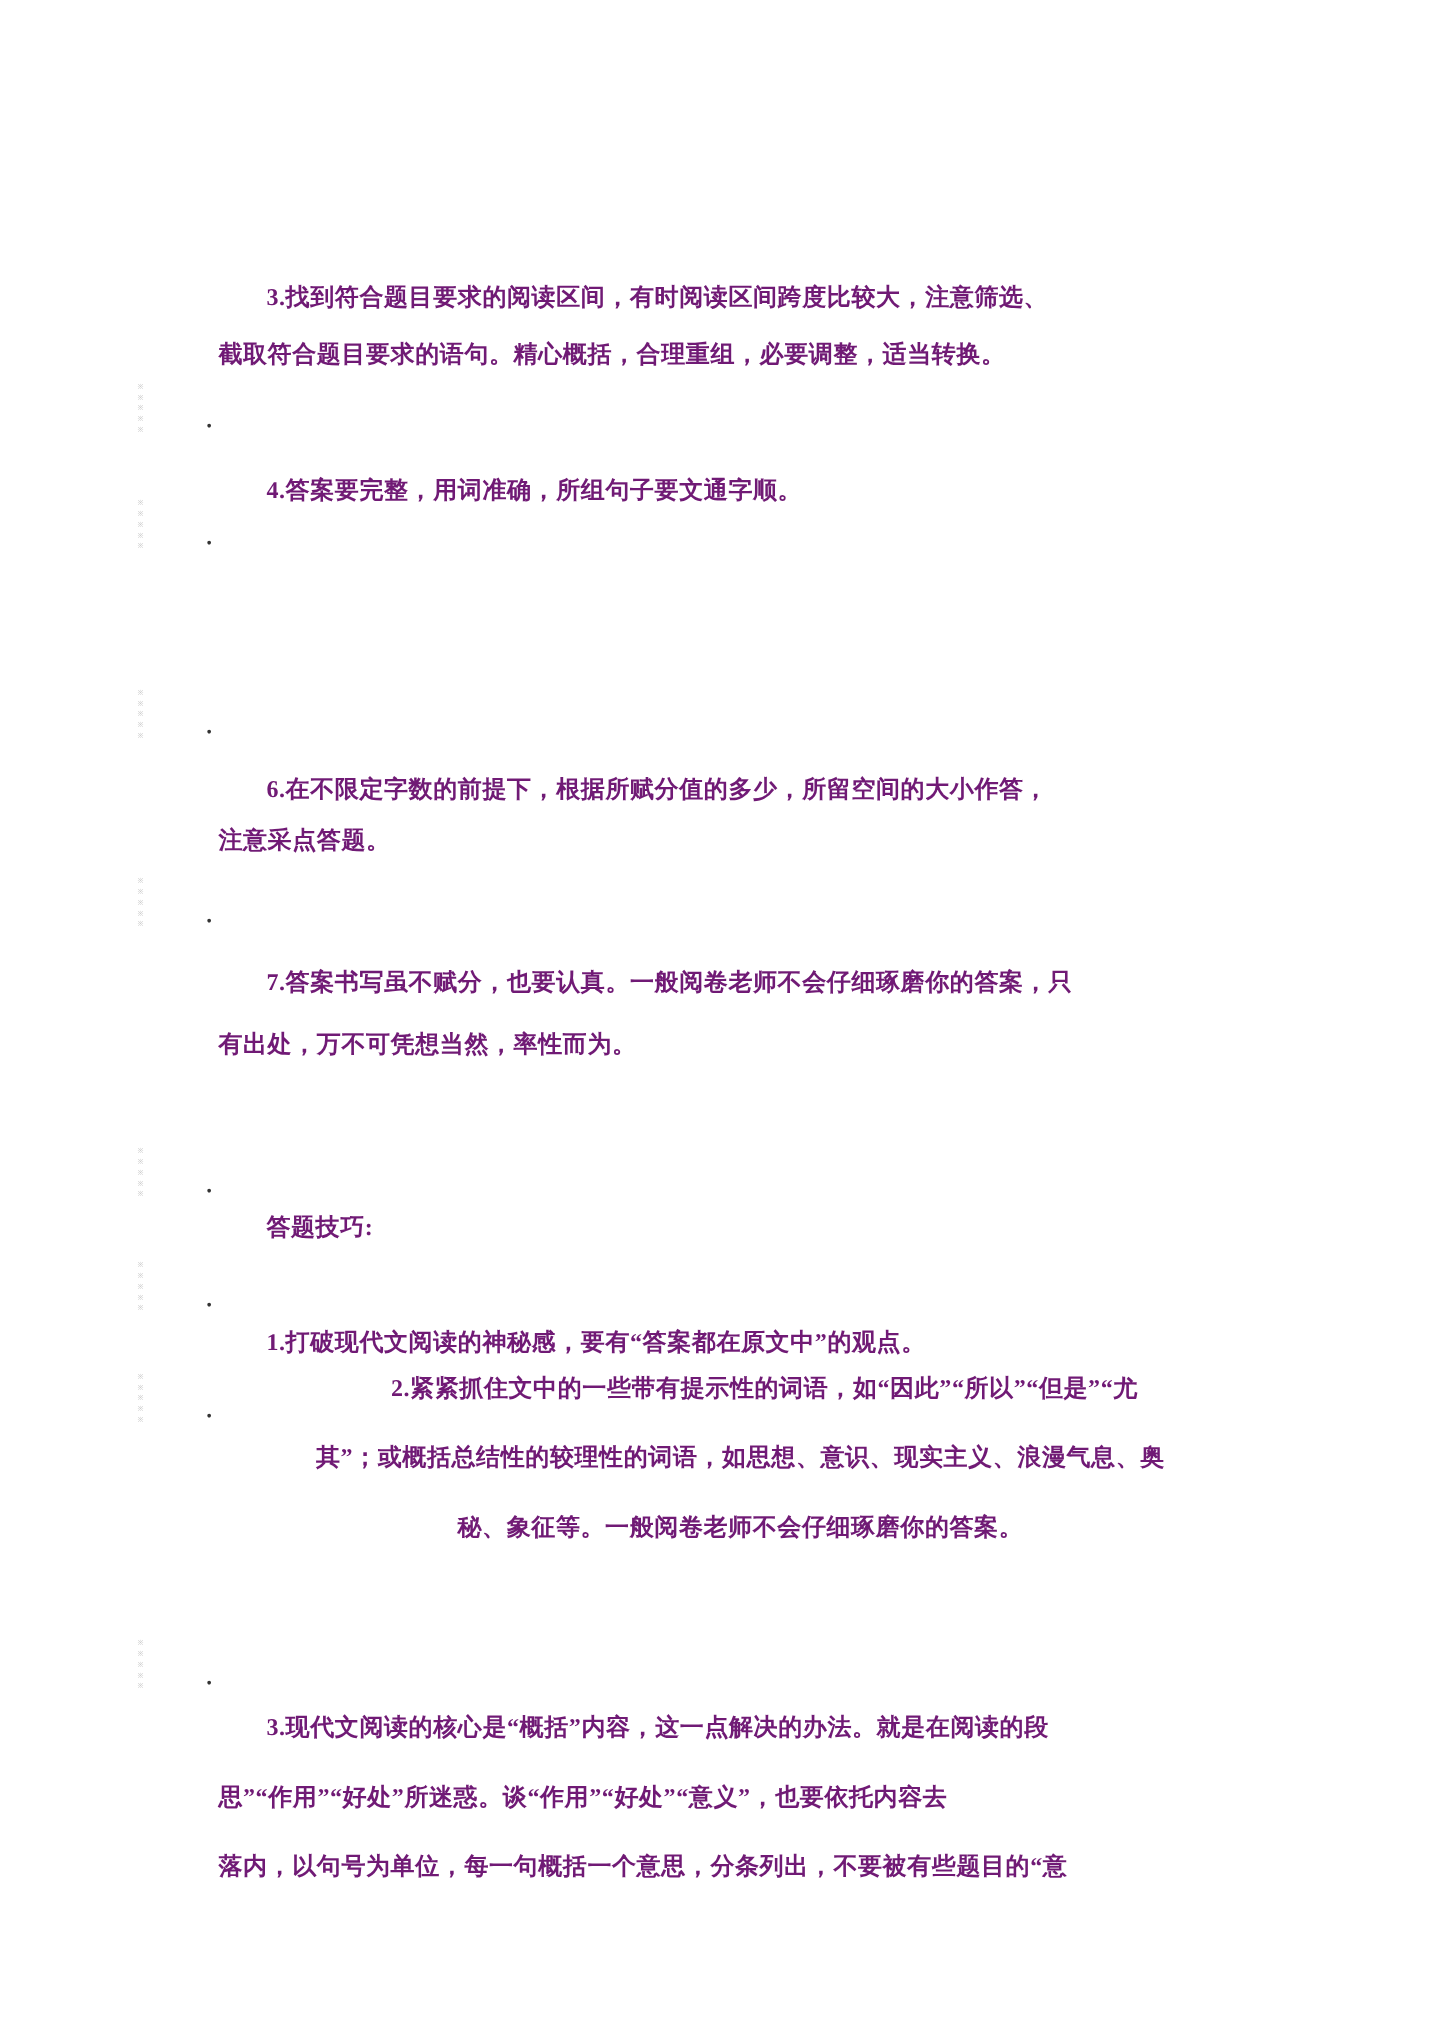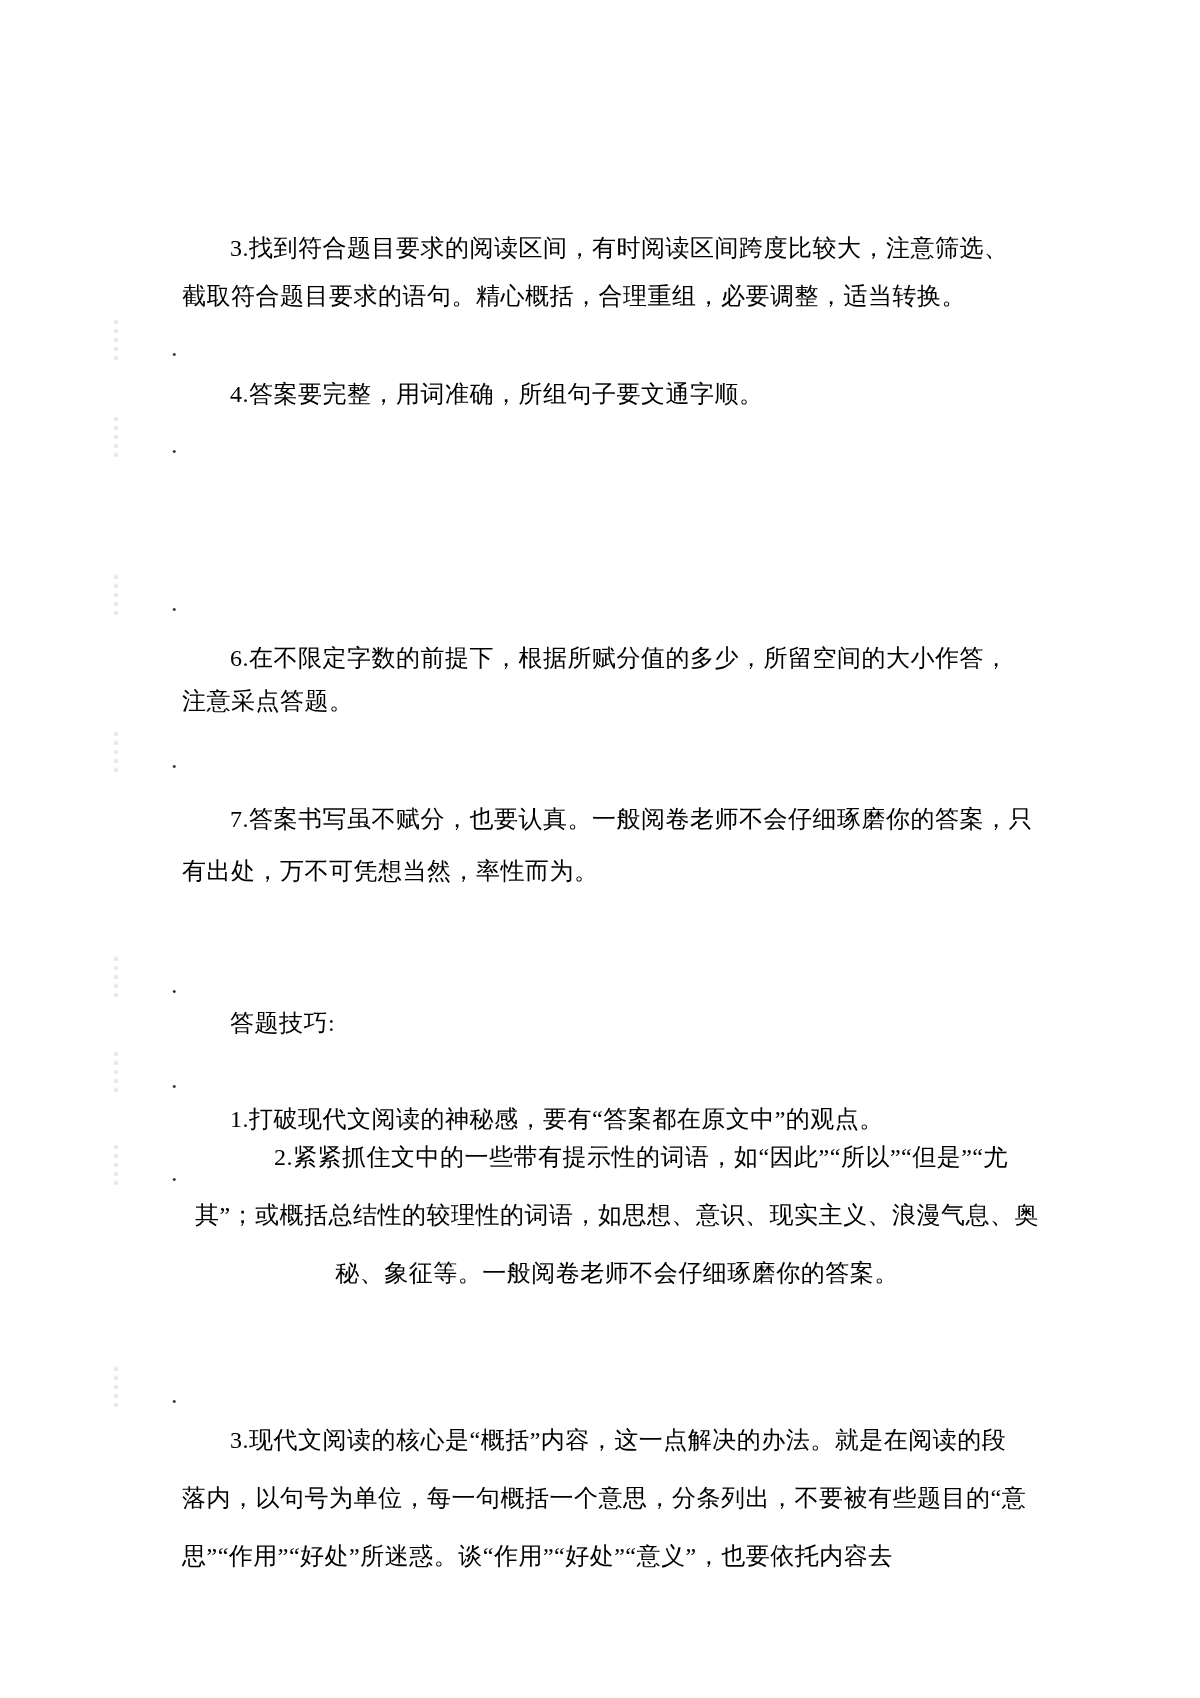--- a/index.html
+++ b/index.html
@@ -12,23 +12,24 @@
     width: 1200px;
     height: 1698px;
     background: #ffffff;
     overflow: hidden;
     font-family: "Liberation Serif", "DejaVu Serif", serif;
   }
   .para {
     position: absolute;
     left: 182px;
     width: 870px;
-    font-size: 24px;
-    color: #000000;
+    font-size: 20px;
+    color: #701a75;
     letter-spacing: 0.5px;
+    font-weight: bold;
   }
   .para .line {
     white-space: nowrap;
   }
   .para .line.first {
     text-indent: 2em;
   }
   .lh48 { line-height: 48px; }
   .lh65 { line-height: 65px; }
   .lh43 { line-height: 43px; }
@@ -61,21 +62,21 @@
 <div id="page">
 
   <div class="para lh48" style="top:224px;">
     <div class="line first">3.找到符合题目要求的阅读区间，有时阅读区间跨度比较大，注意筛选、</div>
     <div class="line">截取符合题目要求的语句。精心概括，合理重组，必要调整，适当转换。</div>
   </div>
 
   <div class="wmark" style="top:318px;">※※※※※</div>
   <div class="pdot" style="top:342px;">.</div>
 
-  <div class="para lh48" style="top:370px;">
+  <div class="para lh48" style="top:385px;">
     <div class="line first">4.答案要完整，用词准确，所组句子要文通字顺。</div>
   </div>
 
   <div class="wmark" style="top:415px;">※※※※※</div>
   <div class="pdot" style="top:439px;">.</div>
 
 
   <div class="wmark" style="top:573px;">※※※※※</div>
   <div class="pdot" style="top:597px;">.</div>
 
@@ -113,17 +114,17 @@
     <div class="line first">2.紧紧抓住文中的一些带有提示性的词语，如“因此”“所以”“但是”“尤</div>
     <div class="line">其”；或概括总结性的较理性的词语，如思想、意识、现实主义、浪漫气息、奥</div>
     <div class="line">秘、象征等。一般阅卷老师不会仔细琢磨你的答案。</div>
   </div>
 
   <div class="wmark" style="top:1365px;">※※※※※</div>
   <div class="pdot" style="top:1389px;">.</div>
 
   <div class="para lh58" style="top:1411px;">
     <div class="line first">3.现代文阅读的核心是“概括”内容，这一点解决的办法。就是在阅读的段</div>
+    <div class="line">思”“作用”“好处”所迷惑。谈“作用”“好处”“意义”，也要依托内容去</div>
     <div class="line">落内，以句号为单位，每一句概括一个意思，分条列出，不要被有些题目的“意</div>
-    <div class="line">思”“作用”“好处”所迷惑。谈“作用”“好处”“意义”，也要依托内容去</div>
   </div>
 
 </div>
 
 </body></html>

